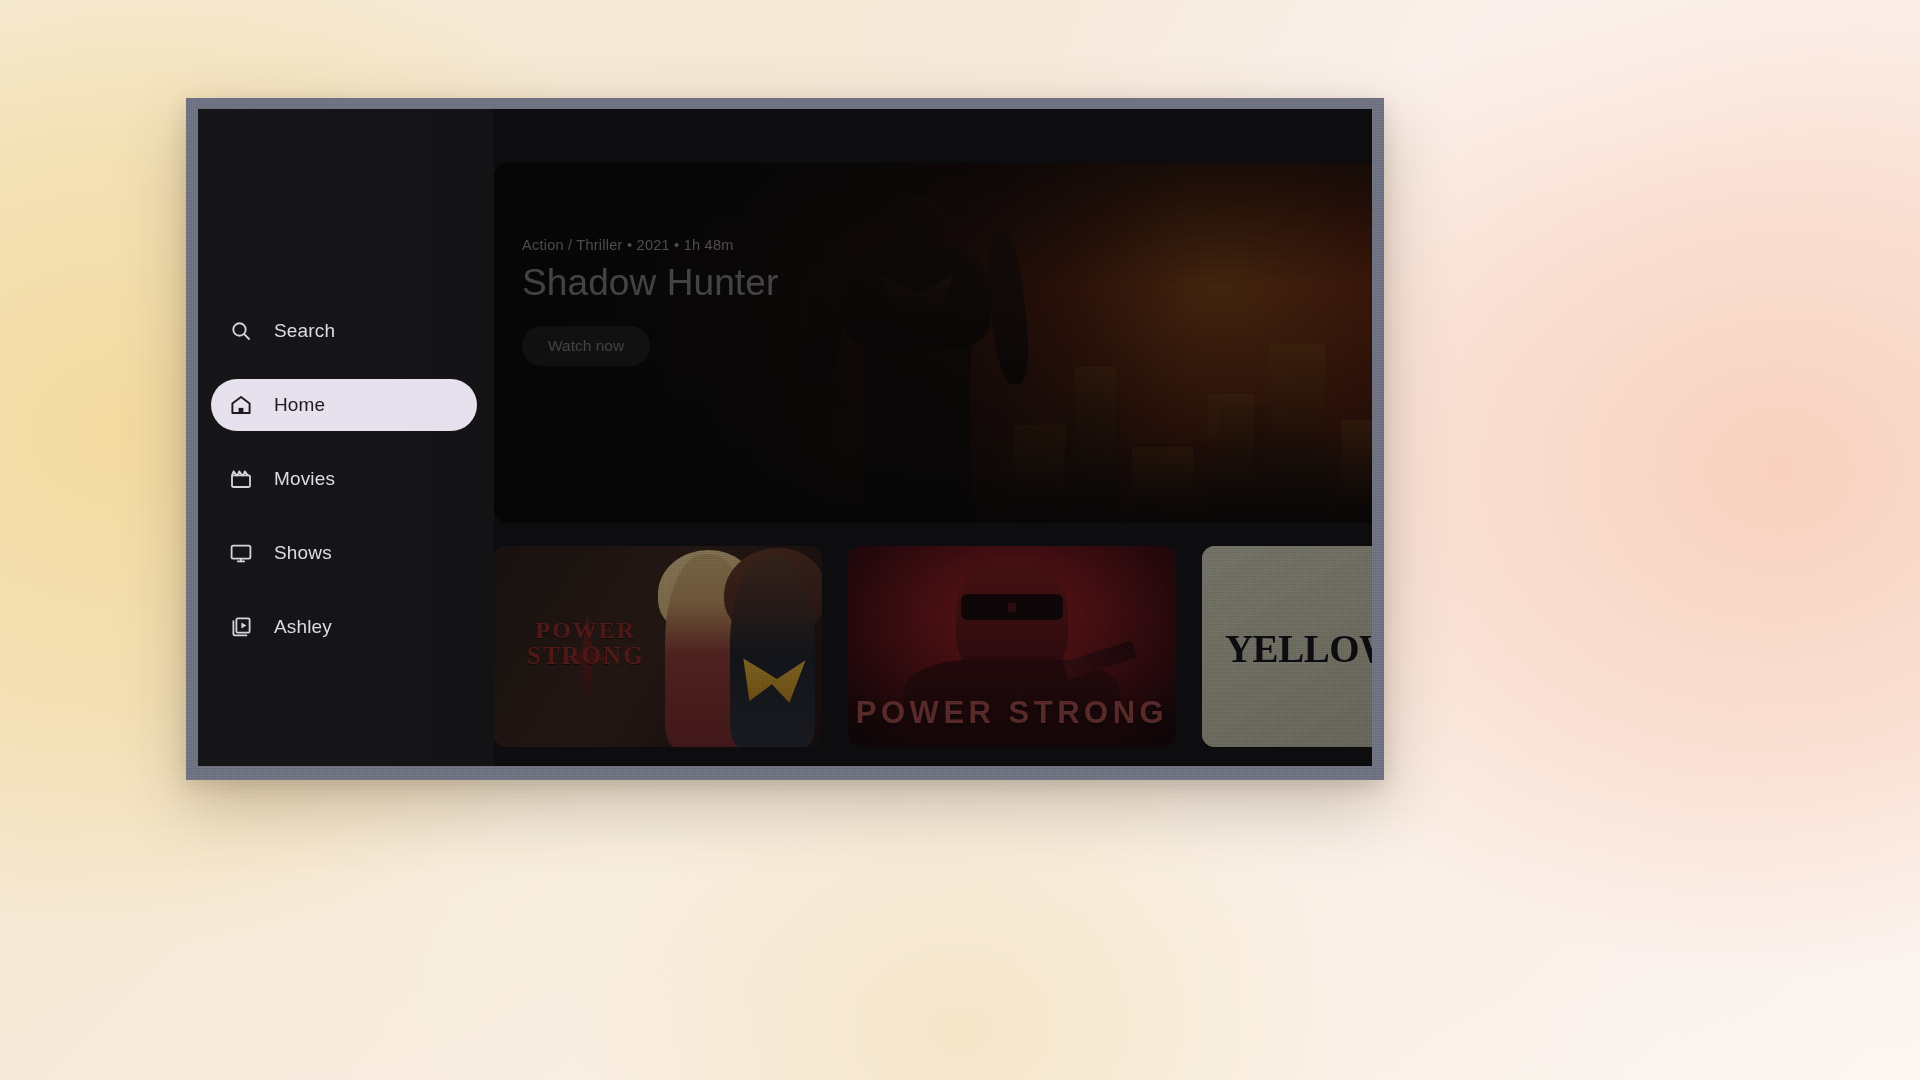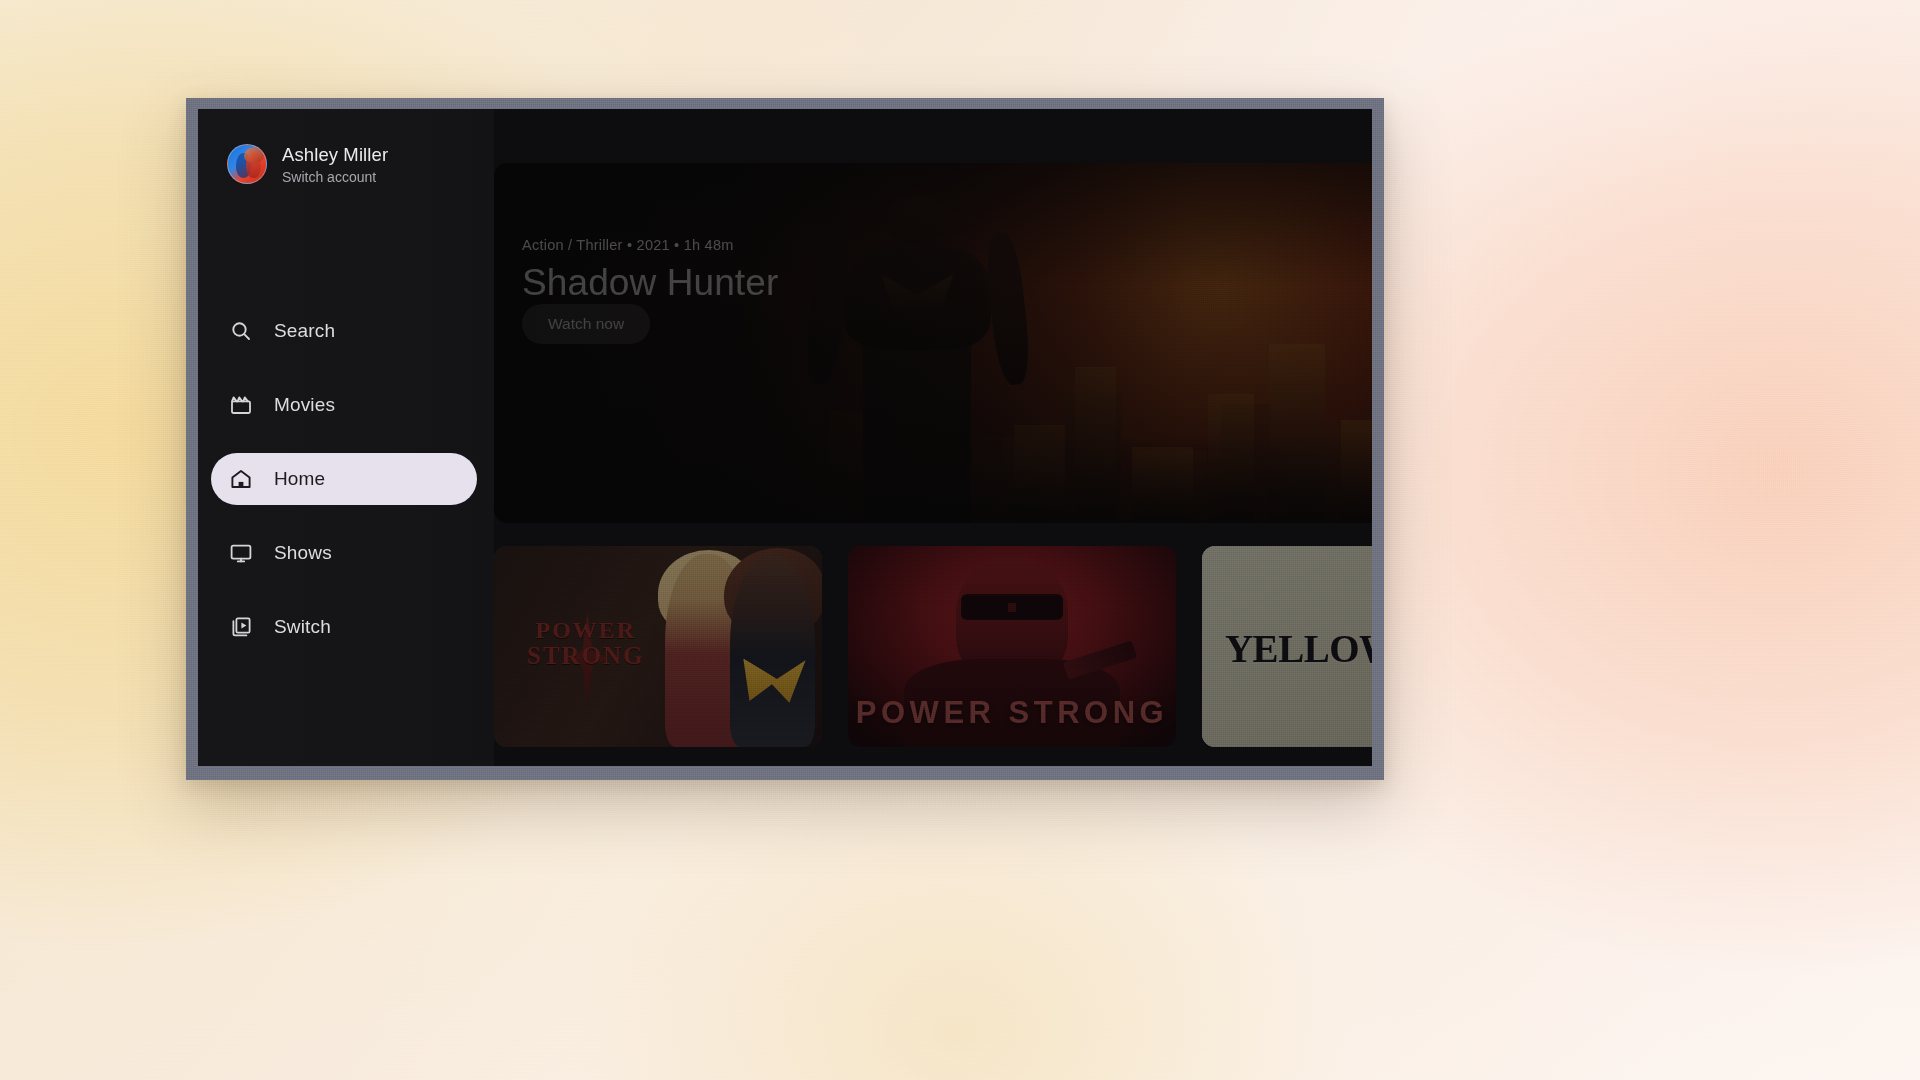--- a/index.html
+++ b/index.html
@@ -117,21 +117,21 @@
     position:absolute; inset:0; background:rgba(5,5,6,.58);
   }
 
   .hero-copy{ position:absolute; left:28px; top:74px; width:620px; }
   .hero-meta{
     font-size:14.5px; letter-spacing:.25px; color:rgba(225,222,228,.30);
     margin-bottom:10px;
   }
   .hero-title{
     font-size:37px; font-weight:400; letter-spacing:.1px;
-    color:rgba(232,230,236,.26); line-height:1.1; 
+    color:rgba(232,230,236,.26); line-height:1.1; margin-bottom:22px;
   }
   .hero-desc{
     font-size:15.5px; line-height:1.58; color:rgba(216,214,220,.24);
     max-width:470px; margin-bottom:24px;
   }
   .hero-cta{
     display:inline-block; padding:11px 26px; border-radius:999px;
     background:rgba(205,200,212,.055);
     color:rgba(225,222,230,.22); font-size:15.5px;
   }
@@ -351,62 +351,51 @@
 
             <div class="c3-title">YELLOW</div>
             <div class="veil"></div>
           </div>
 
         </div>
       </div>
 
       <div class="sidebar">
 
-        <div class="account">
-          <div class="avatar">
-            <span class="f1"></span>
-              <span class="f2"></span>
-              <span class="hair"></span>
-          </div>
-          <div class="acct-text">
-            <div class="name">Ashley Miller</div>
-            <div class="sub">Switch account</div>
-          </div>
-        </div>
 
         <div class="nav">
 
           <div class="nav-item">
             <span class="ico">
               <svg viewBox="0 0 24 24" fill="none" stroke="currentColor" stroke-width="1.9" stroke-linecap="round">
                   <circle cx="10.5" cy="10.5" r="6.2"></circle>
                   <line x1="15.2" y1="15.2" x2="20" y2="20"></line>
                 </svg>
             </span>
             <span class="lbl">Search</span>
           </div>
 
+          <div class="nav-item active">
+            <span class="ico">
+              <svg viewBox="0 0 24 24" fill="none" stroke="currentColor" stroke-width="1.9" stroke-linecap="round" stroke-linejoin="round">
+                <path d="M3.4 10.6 12 4l8.6 6.6V20H3.4z"></path>
+                <path d="M9.6 20v-5.1h4.8V20" fill="currentColor" stroke="none"></path>
+              </svg>
+            </span>
+            <span class="lbl">Home</span>
+          </div>
+
           <div class="nav-item">
             <span class="ico">
               <svg viewBox="0 0 24 24" fill="none" stroke="currentColor" stroke-width="1.8" stroke-linejoin="round">
                 <rect x="3" y="8.4" width="18" height="11.6" rx="1.4"></rect>
                 <path d="M3 8.4 4.6 4.4l3 4M8.6 8.4 10.2 4.4l3 4M14.2 8.4 15.8 4.4l3 4" stroke-linecap="round"></path>
               </svg>
             </span>
             <span class="lbl">Movies</span>
-          </div>
-
-          <div class="nav-item active">
-            <span class="ico">
-              <svg viewBox="0 0 24 24" fill="none" stroke="currentColor" stroke-width="1.9" stroke-linecap="round" stroke-linejoin="round">
-                <path d="M3.4 10.6 12 4l8.6 6.6V20H3.4z"></path>
-                <path d="M9.6 20v-5.1h4.8V20" fill="currentColor" stroke="none"></path>
-              </svg>
-            </span>
-            <span class="lbl">Home</span>
           </div>
 
           <div class="nav-item">
             <span class="ico">
               <svg viewBox="0 0 24 24" fill="none" stroke="currentColor" stroke-width="1.8" stroke-linecap="round" stroke-linejoin="round">
                 <rect x="2.6" y="4.6" width="18.8" height="13" rx="1.6"></rect>
                 <line x1="8.8" y1="20.4" x2="15.2" y2="20.4"></line>
                 <line x1="12" y1="17.6" x2="12" y2="20.4"></line>
               </svg>
             </span>
@@ -414,21 +403,21 @@
           </div>
 
           <div class="nav-item">
             <span class="ico">
               <svg viewBox="0 0 24 24" fill="none" stroke="currentColor" stroke-width="1.8" stroke-linecap="round" stroke-linejoin="round">
                 <rect x="7.4" y="3.4" width="13.2" height="14.2" rx="1.4"></rect>
                 <path d="M4.4 6.2v12.6a1.6 1.6 0 0 0 1.6 1.6h11.4"></path>
                 <path d="M12.4 7.6v5.8l5-2.9z" fill="currentColor" stroke="none"></path>
               </svg>
             </span>
-            <span class="lbl">Switch</span>
+            <span class="lbl">Ashley</span>
           </div>
 
 
         </div>
       </div>
 
     </div>
   </div>
 </div>
 

